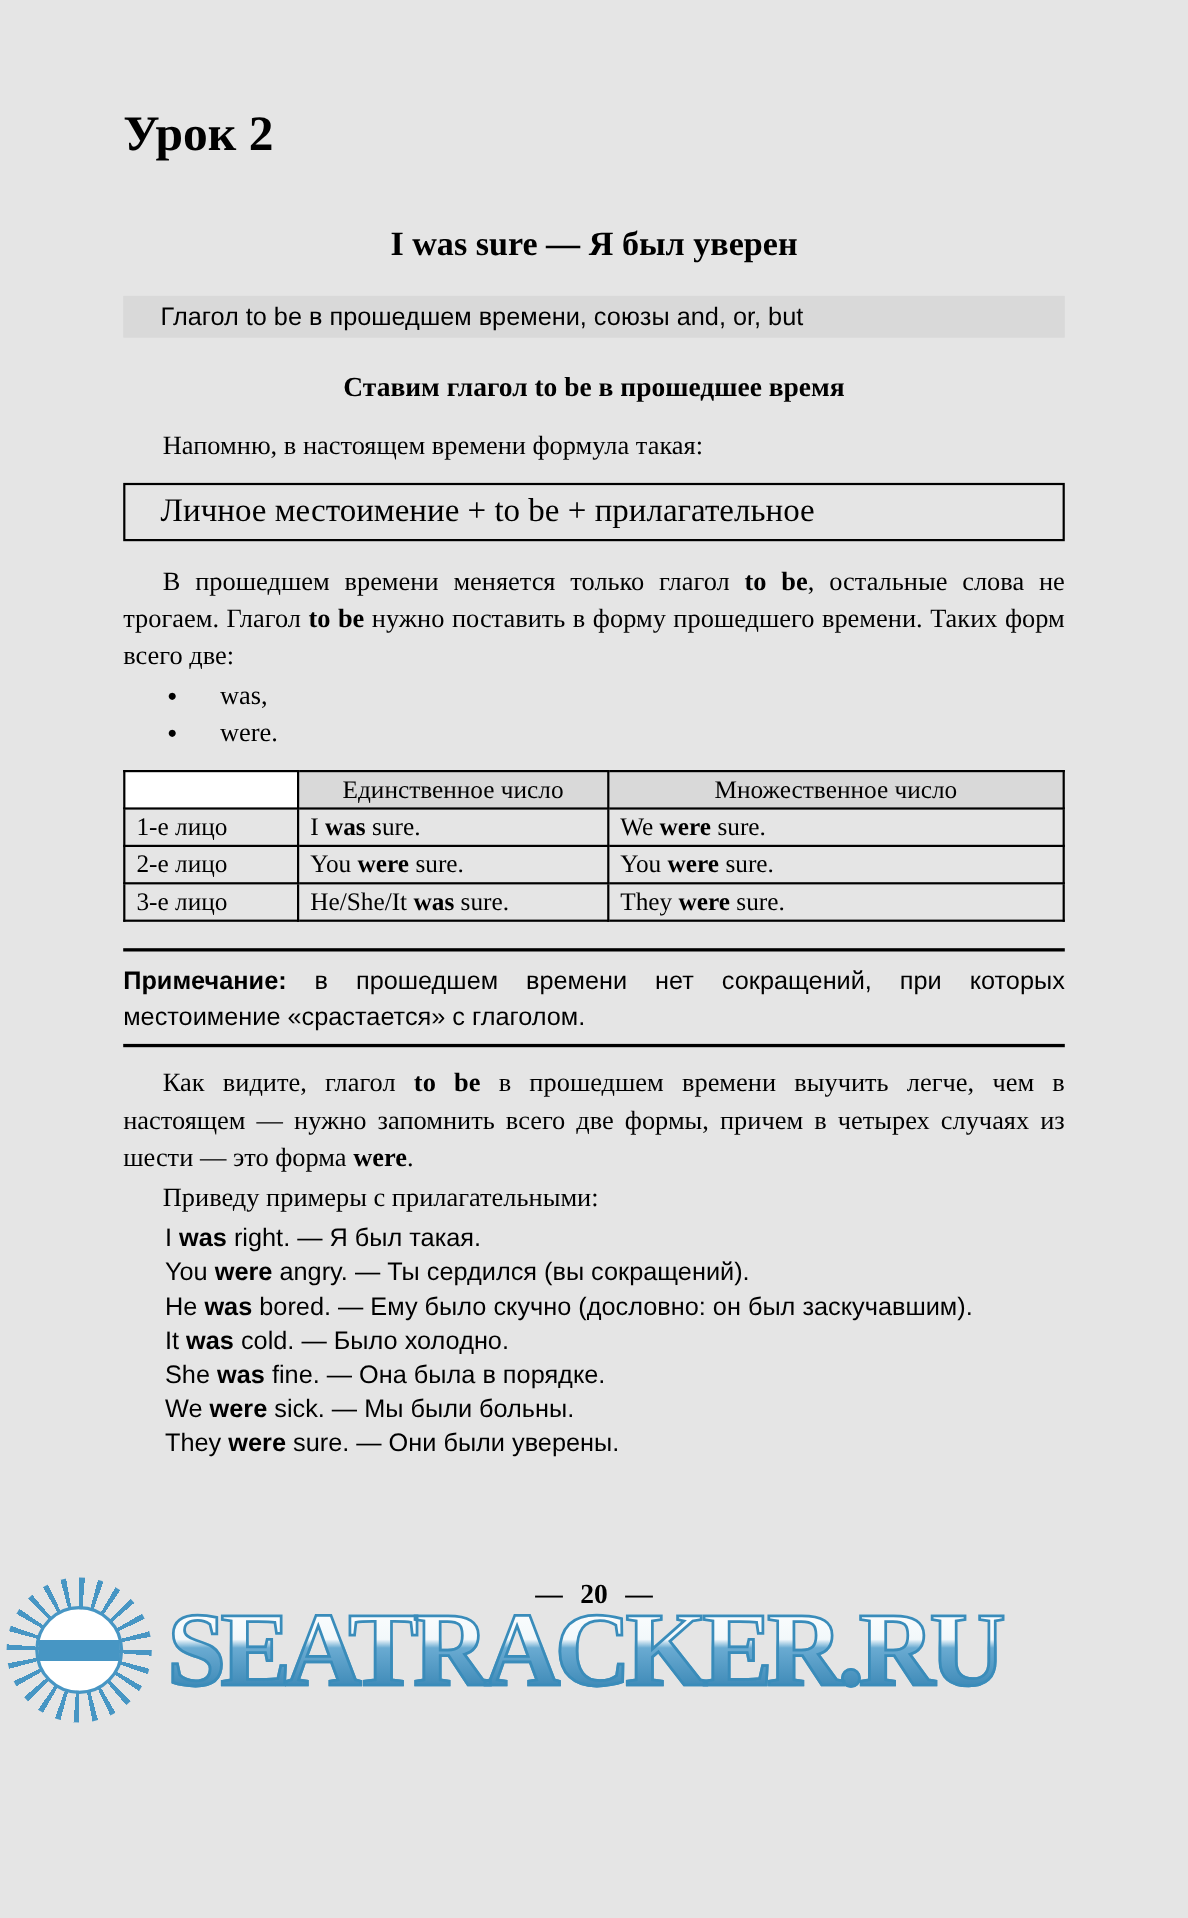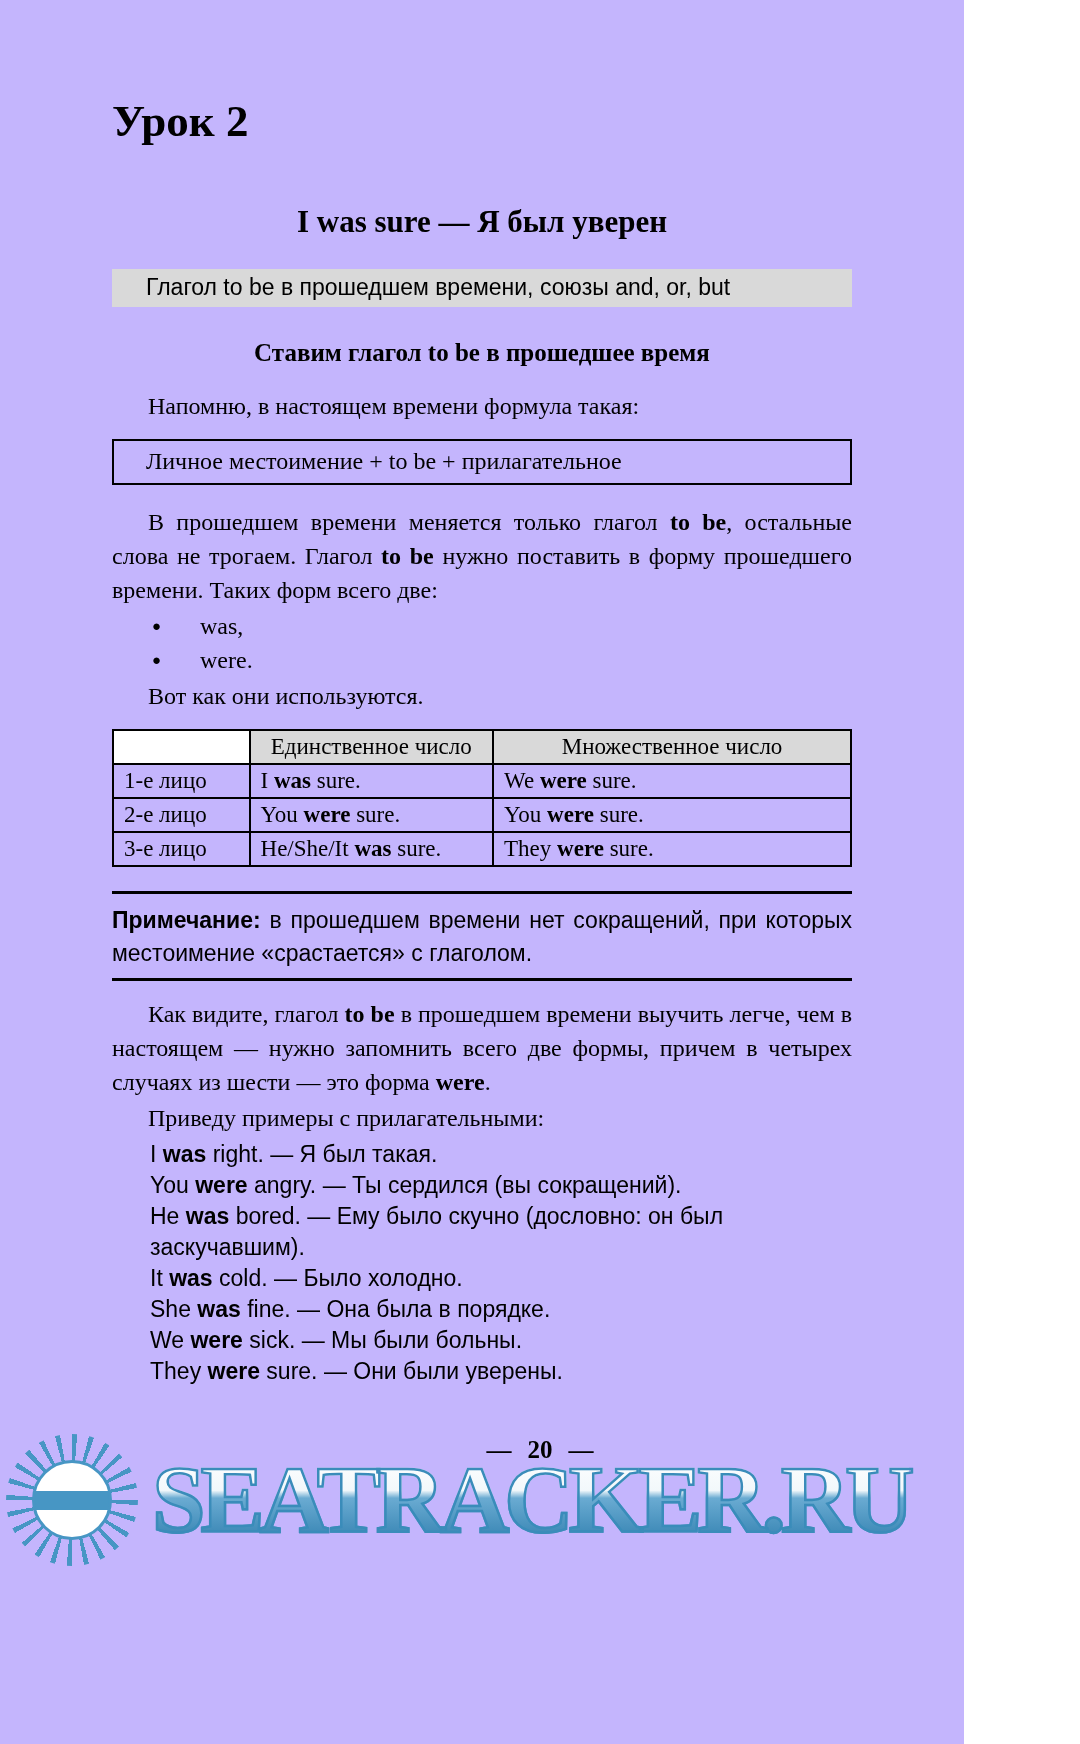--- a/index.html
+++ b/index.html
@@ -1,18 +1,18 @@
 <!DOCTYPE html>
 <html><head>
 <meta charset="utf-8">
 <style>
   * { margin:0; padding:0; box-sizing:border-box; }
   html,body { background:#ffffff; }
   body { width:1080px; font-family:"Liberation Serif", serif; color:#000; }
-  .page { position:relative; width:964px; height:1744px; background:#c4b5fd; overflow:hidden; }
+  .page { position:relative; width:1080px; height:1744px; background:#e5e5e5; overflow:hidden; }
   .content { padding:96px 112px 0 112px; }
 
   .lesson-title { font-size:45px; font-weight:bold; line-height:1.15; }
 
   .heading { text-align:center; font-size:31px; font-weight:bold; margin-top:56px; }
 
   .banner {
     margin-top:29px; background:#d9d9d9;
     font-family:"Liberation Sans", sans-serif; font-size:23px;
     padding:5px 10px 6px 34px;
@@ -21,21 +21,21 @@
   .subheading { text-align:center; font-size:25px; font-weight:bold; margin-top:32px; }
 
   .serif { font-size:24px; line-height:34px; }
   .indent { text-indent:36px; }
   .justify { text-align:justify; }
 
   .p-intro { margin-top:22px; }
 
   .formula-box {
     margin-top:16px; border:2px solid #000;
-    font-size:24px; padding:7px 10px 8px 32px;
+    font-size:30px; padding:7px 10px 8px 32px;
   }
 
   .p-past { margin-top:20px; }
 
   .bullets { list-style:none; margin-top:2px; }
   .bullets li { font-size:24px; line-height:34px; padding-left:88px; position:relative; }
   .bullets li::before {
     content:"●"; position:absolute; left:40px; top:0;
     font-size:15px; line-height:34px;
   }
@@ -127,21 +127,20 @@
 
     <div class="formula-box">Личное местоимение + to be + прилагательное</div>
 
     <p class="serif indent justify p-past"><span>В прошедшем времени меняется только глагол </span><span class="b">to be</span><span>, остальные слова не трогаем. Глагол </span><span class="b">to be</span><span> нужно поставить в форму прошедшего времени. Таких форм всего две:</span></p>
 
     <ul class="bullets">
       <li>was,</li>
       <li>were.</li>
     </ul>
 
-    <p class="serif indent usage-line">Вот как они используются.</p>
 
     <table class="forms-table">
       <tbody>
           <tr>
         <th class="empty-th col-label"></th>
         <th class="col-sing">Единственное число</th>
         <th class="col-plur">Множественное число</th>
       </tr>
       <tr>
         <td>1-е лицо</td>

